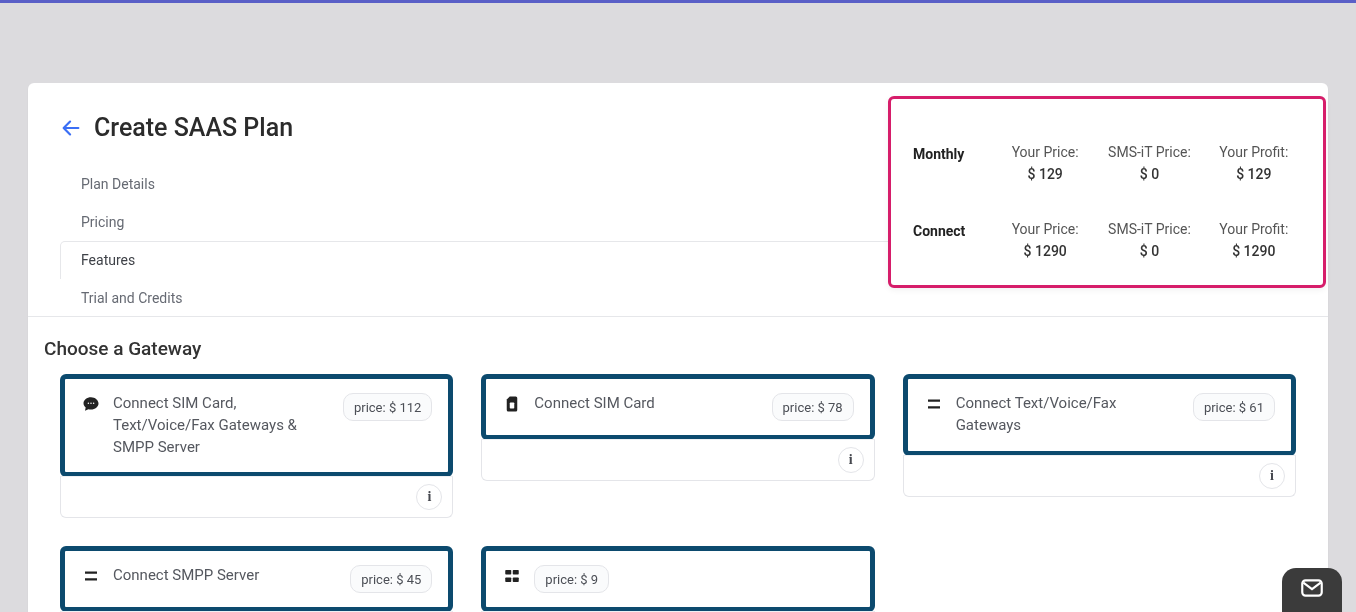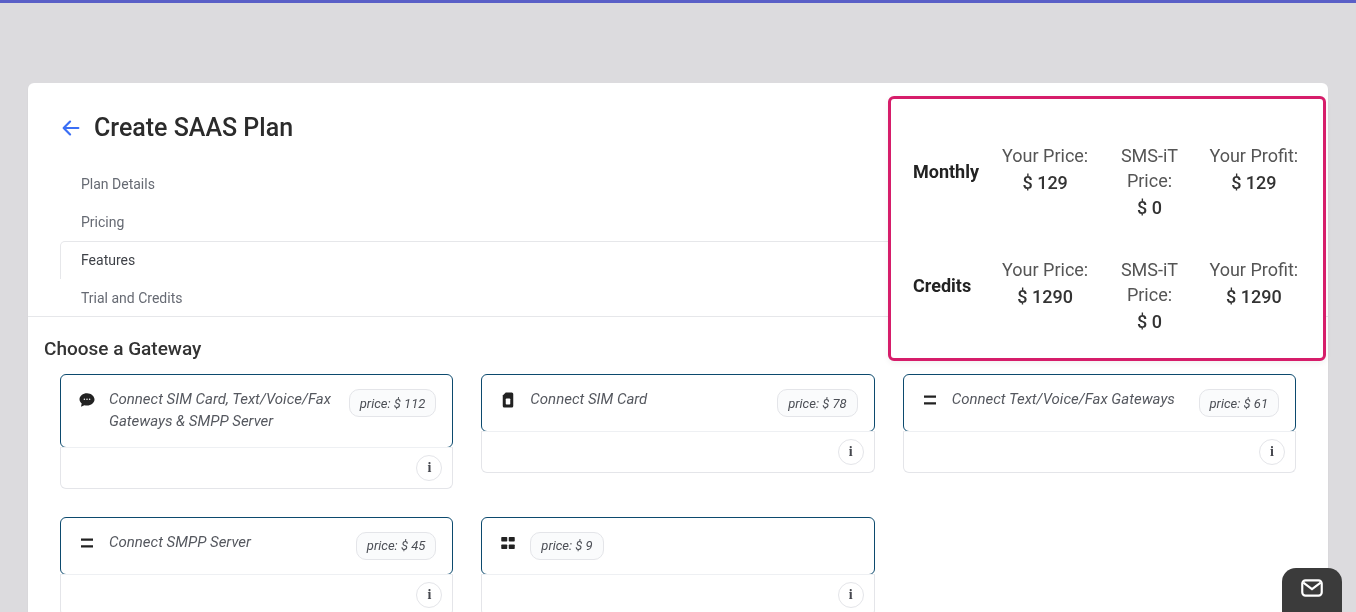--- a/index.html
+++ b/index.html
@@ -80,29 +80,28 @@
     display: grid;
     grid-template-columns: repeat(3, 1fr);
     grid-auto-rows: min-content;
     gap: 28px 28px;
   }
   .gw {
     display: flex;
     flex-direction: column;
   }
   .gw-card {
-    border: 1px solid #0c4a6e;
+    border: 5px solid #0c4a6e;
     border-radius: 6px;
     padding: 14px 16px;
     display: flex;
     align-items: flex-start;
     gap: 12px;
     cursor: pointer;
     background: #fff;
-    font-style: italic;
   }
   .gw-icon {
     flex: 0 0 20px;
     display: flex;
     justify-content: center;
     align-items: flex-start;
     padding-top: 2px;
   }
   .gw-icon svg { width: 18px; height: 18px; fill: #222; }
   .gw-label {
@@ -176,21 +175,21 @@
     width: 438px;
     background: #fff;
     border-radius: 6px;
     border: 3px solid #d61d6a;
     box-shadow: 0 2px 6px rgba(0,0,0,0.06);
     padding: 24px 22px;
     display: grid;
     grid-template-columns: 75px 1fr 1fr 1fr;
     row-gap: 16px;
     column-gap: 10px;
-    font-size: 18px;
+    font-size: 14px;
     z-index: 5;
   }
   .sum-period { font-weight: 700; color: #222; align-self: center; }
   .sum-col { text-align: center; color: #555; line-height: 1.4; margin-top: 20px; }
   .sum-col .lab { display: block; }
   .sum-col .val { display: block; font-weight: 500; color: #333; margin-top: 2px; }
 
   .help-fab {
     position: absolute;
     bottom: 0;
@@ -335,21 +334,21 @@
   </div>
   <div class="sum-col">
     <span class="lab">SMS-iT Price:</span>
     <span class="val">$ 0</span>
   </div>
   <div class="sum-col">
     <span class="lab">Your Profit:</span>
     <span class="val">$ 129</span>
   </div>
 
-  <div class="sum-period">Credits</div>
+  <div class="sum-period">Connect</div>
   <div class="sum-col">
     <span class="lab">Your Price:</span>
     <span class="val">$ 1290</span>
   </div>
   <div class="sum-col">
     <span class="lab">SMS-iT Price:</span>
     <span class="val">$ 0</span>
   </div>
   <div class="sum-col">
     <span class="lab">Your Profit:</span>

